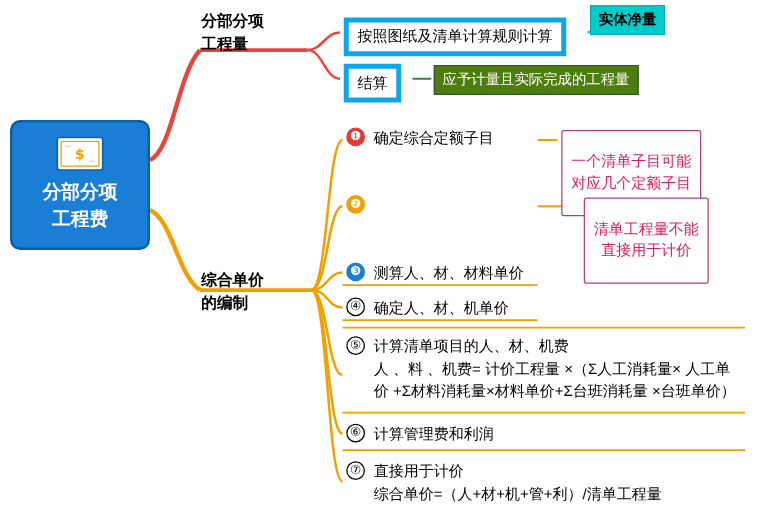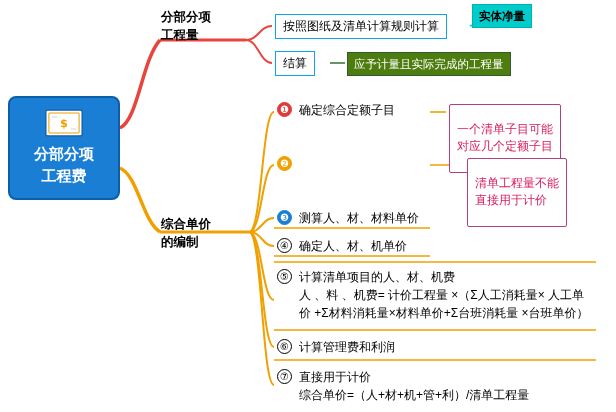--- a/index.html
+++ b/index.html
@@ -63,21 +63,21 @@
     font-weight: bold;
     color: #000000;
     line-height: 1.45;
     text-align: left;
   }
   #branch1-title { left: 161px; top: 8px; width: 84px; }
   #branch2-title { left: 161px; top: 215px; width: 84px; }
 
   
   .boxed {
-    border: 1px solid #0ea5e9;
+    border: 4px solid #0ea5e9;
     background: #ffffff;
     font-size: 12px;
     color: #000000;
     padding: 3px 7px;
     line-height: 1.4;
     white-space: nowrap;
   }
   #leaf-a1 { left: 275px; top: 14px; }
   #leaf-a2 { left: 275px; top: 51px; }
 
@@ -147,21 +147,21 @@
     border: 1px solid #b04080;
     background: #ffffff;
     font-size: 12px;
     color: #d81b60;
     padding: 16px 7px;
     line-height: 1.45;
     border-radius: 2px;
     white-space: nowrap;
   }
   #callout-r1 { left: 449px; top: 104px; }
-  #callout-r2 { left: 467px; top: 158px; }
+  #callout-r2 { left: 467px; top: 158px; text-align: center; }
 </style>
 </head>
 <body>
 
 <div id="root">
 
   <svg class="lines" viewBox="0 0 616 412">
 
     <path d="M120,128 C138,120 142,60 160,40" stroke="#e8453c" stroke-width="3.5" fill="none"></path>
 

